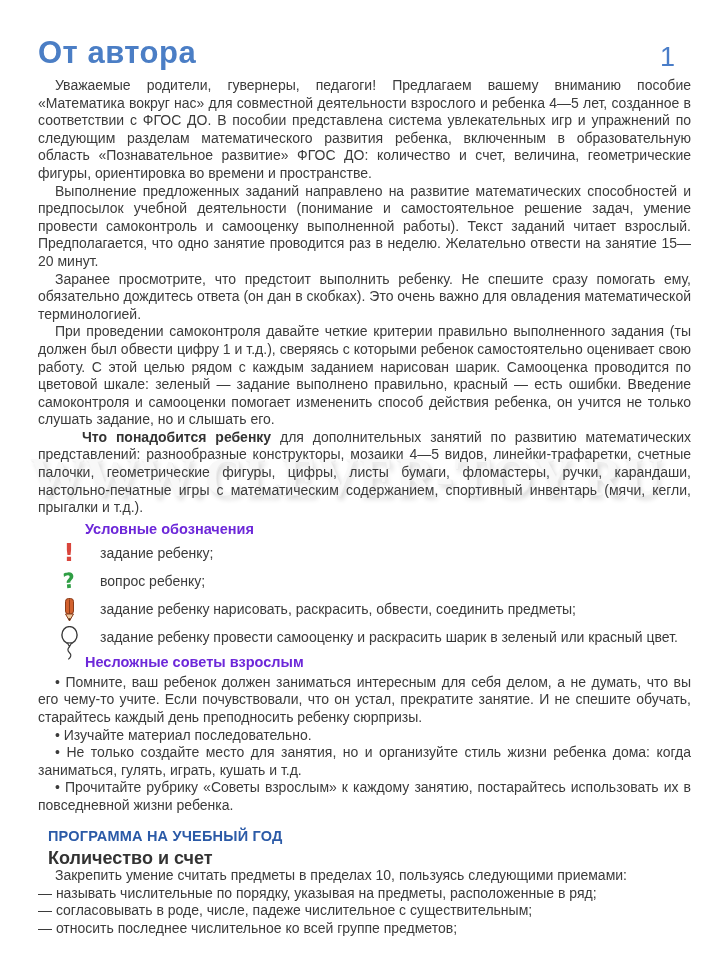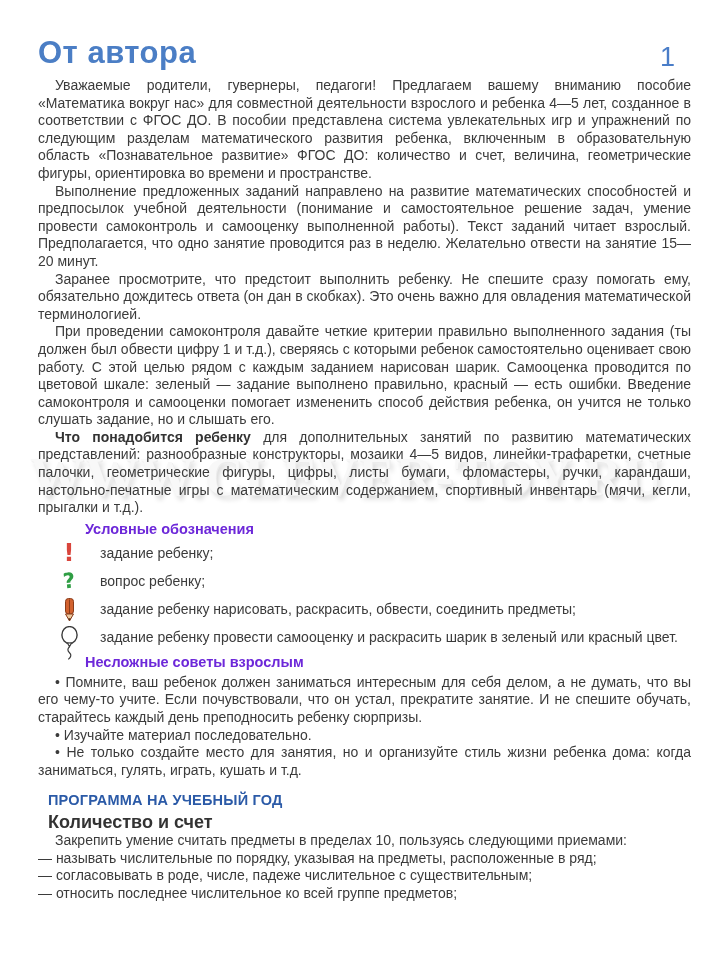--- a/index.html
+++ b/index.html
@@ -96,21 +96,21 @@
     font-size: 21px;
     color: #2f9e44;
     line-height: 22px;
     transform: rotate(-6deg);
     display: inline-block;
   }
   .balloon-cell { height: 25px; overflow: visible; }
   .balloon-cell svg { margin-top: 14px; }
   .tips-block p.body { text-indent: 17px; }
   .program-head { margin-top: 24px; }
-  b.lead { font-weight: bold; color: #333; }
+  b.lead { font-weight: bold; color: #333; margin-left: 27px; }
   .bold-sub {
     margin: 2px 0 0 10px;
     font-size: 18px;
     font-weight: bold;
     line-height: 17.6px;
     color: #333;
   }
 </style>
 </head>
 <body>
@@ -165,20 +165,21 @@
     </span>
     <span class="legend-text">задание ребенку провести самооценку и раскрасить шарик в зеленый или красный цвет.</span>
   </div>
 
   <h3 class="subsection">Несложные советы взрослым</h3>
 
   <div class="tips-block">
     <p class="body">• Помните, ваш ребенок должен заниматься интересным для себя делом, а не думать, что вы его чему-то учите. Если почувствовали, что он устал, прекратите занятие. И не спешите обучать, старайтесь каждый день преподносить ребенку сюрпризы.</p>
     <p class="body">• Изучайте материал последовательно.</p>
     <p class="body">• Не только создайте место для занятия, но и организуйте стиль жизни ребенка дома: когда заниматься, гулять, играть, кушать и т.д.</p>
+    <p class="body">• Прочитайте рубрику «Советы взрослым» к каждому занятию, постарайтесь использовать их в повседневной жизни ребенка.</p>
   </div>
 
   <h2 class="section program-head">ПРОГРАММА НА УЧЕБНЫЙ ГОД</h2>
   <p class="bold-sub">Количество и счет</p>
 
   <div>
     <p class="body">Закрепить умение считать предметы в пределах 10, пользуясь следующими приемами:</p>
     <p class="body noindent">— называть числительные по порядку, указывая на предметы, расположенные в ряд;</p>
     <p class="body noindent">— согласовывать в роде, числе, падеже числительное с существительным;</p>
     <p class="body noindent">— относить последнее числительное ко всей группе предметов;</p>

